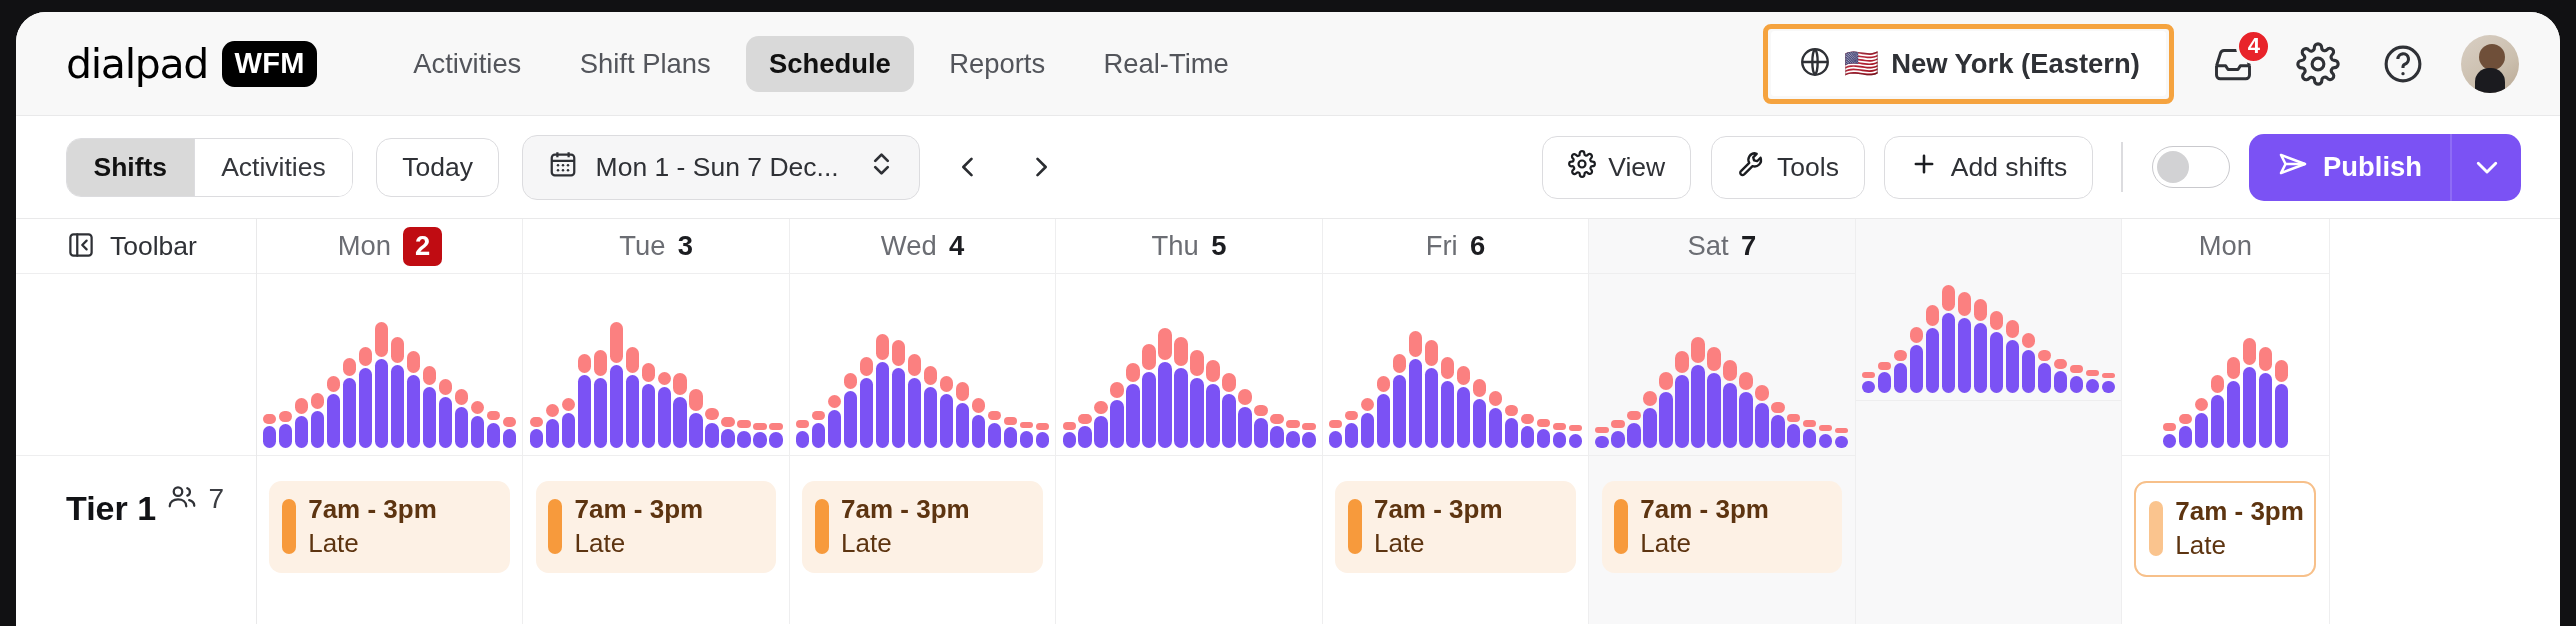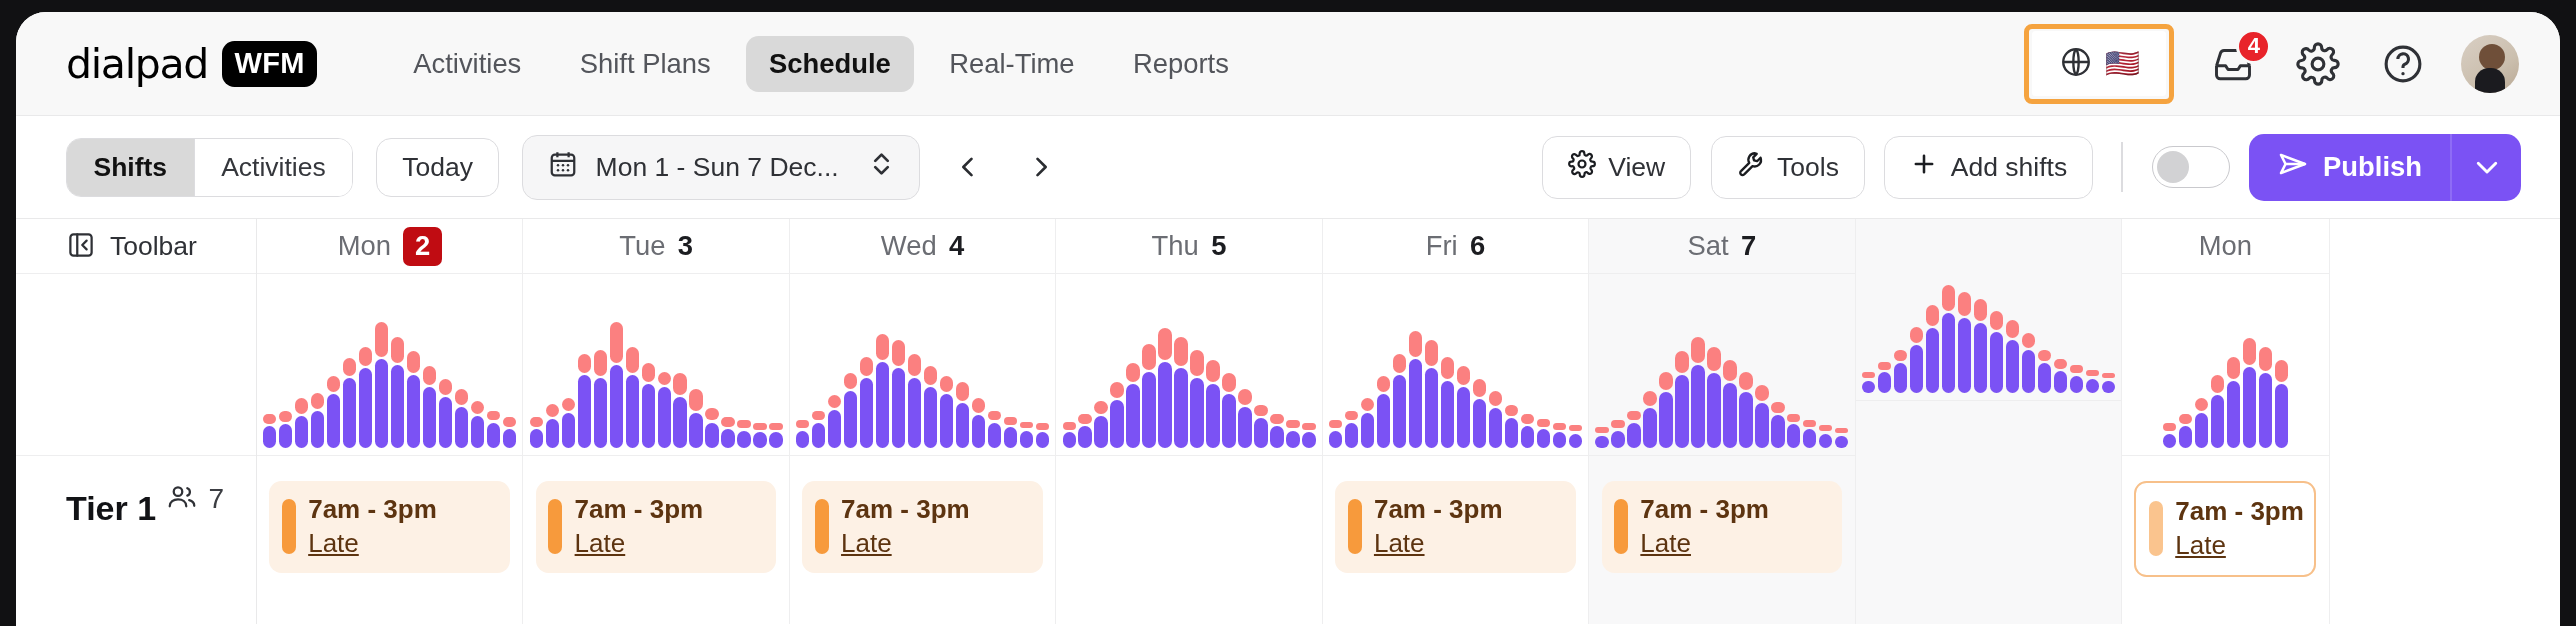--- a/index.html
+++ b/index.html
@@ -222,52 +222,53 @@
   .shift-cell { height: 168px; padding: 25px 12.4px 0 12.4px; }
   .shift-card {
     background: #fdf1e5; border-radius: 12.4px;
     display: flex; align-items: center; gap: 12.4px;
     padding: 12.4px 10.6px 14px 12.4px;
   }
   .shift-card.draft { background: #fff; border: 2.7px solid #f7c08a; }
   .shift-bar { width: 14px; height: 55px; border-radius: 8px; background: #f79a3c; flex: none; }
   .shift-card.draft .shift-bar { background: #fac48e; }
   .shift-time { font-size: 26px; font-weight: 700; color: #5d3410; white-space: nowrap; }
-  .shift-label { font-size: 26px; color: #5d3410; margin-top: 3.5px; text-decoration: underline; }
+  .shift-label { font-size: 26px; color: #5d3410; margin-top: 3.5px; }
 </style>
 </head>
 <body>
 
 <div class="app-window">
 
   <div class="topnav">
     <div class="brand">
       <span class="brand-word">dialpad</span>
       <span class="brand-badge">WFM</span>
     </div>
 
     <div class="nav-items" id="nav-items">
         <div class="nav-item">Activities</div>
         <div class="nav-item">Shift Plans</div>
         <div class="nav-item active">Schedule</div>
+        <div class="nav-item">Reports</div>
         <div class="nav-item">Real-Time</div>
-        <div class="nav-item">Reports</div>
       </div>
 
     <div class="topnav-right">
 
       <div class="tz-wrap">
         <div class="tz-pill">
           <span>
             <svg width="34" height="34" viewBox="0 0 24 24" fill="none" stroke="#2f3136" stroke-width="1.7">
               <circle cx="12" cy="12" r="9"></circle>
               <path d="M3 12h18M12 3c2.5 2.7 2.5 15.3 0 18M12 3c-2.5 2.7-2.5 15.3 0 18"></path>
             </svg>
           </span>
           <span style="font-size:28px;line-height:1">🇺🇸</span>
+          <span class="tz-label">New York (Eastern)</span>
         </div>
       </div>
 
       <div class="icon-btn">
         <svg width="44" height="44" viewBox="0 0 24 24" fill="none" stroke="#2f3136" stroke-width="1.6" stroke-linejoin="round">
           <path d="M3 13v5a2 2 0 0 0 2 2h14a2 2 0 0 0 2-2v-5"></path>
           <path d="M3 13l2.2-7A2 2 0 0 1 7.1 4.6h9.8A2 2 0 0 1 18.8 6L21 13"></path>
           <path d="M3 13h5l1.3 2h5.4L16 13h5"></path>
         </svg>
         <span class="badge-count">4</span>

